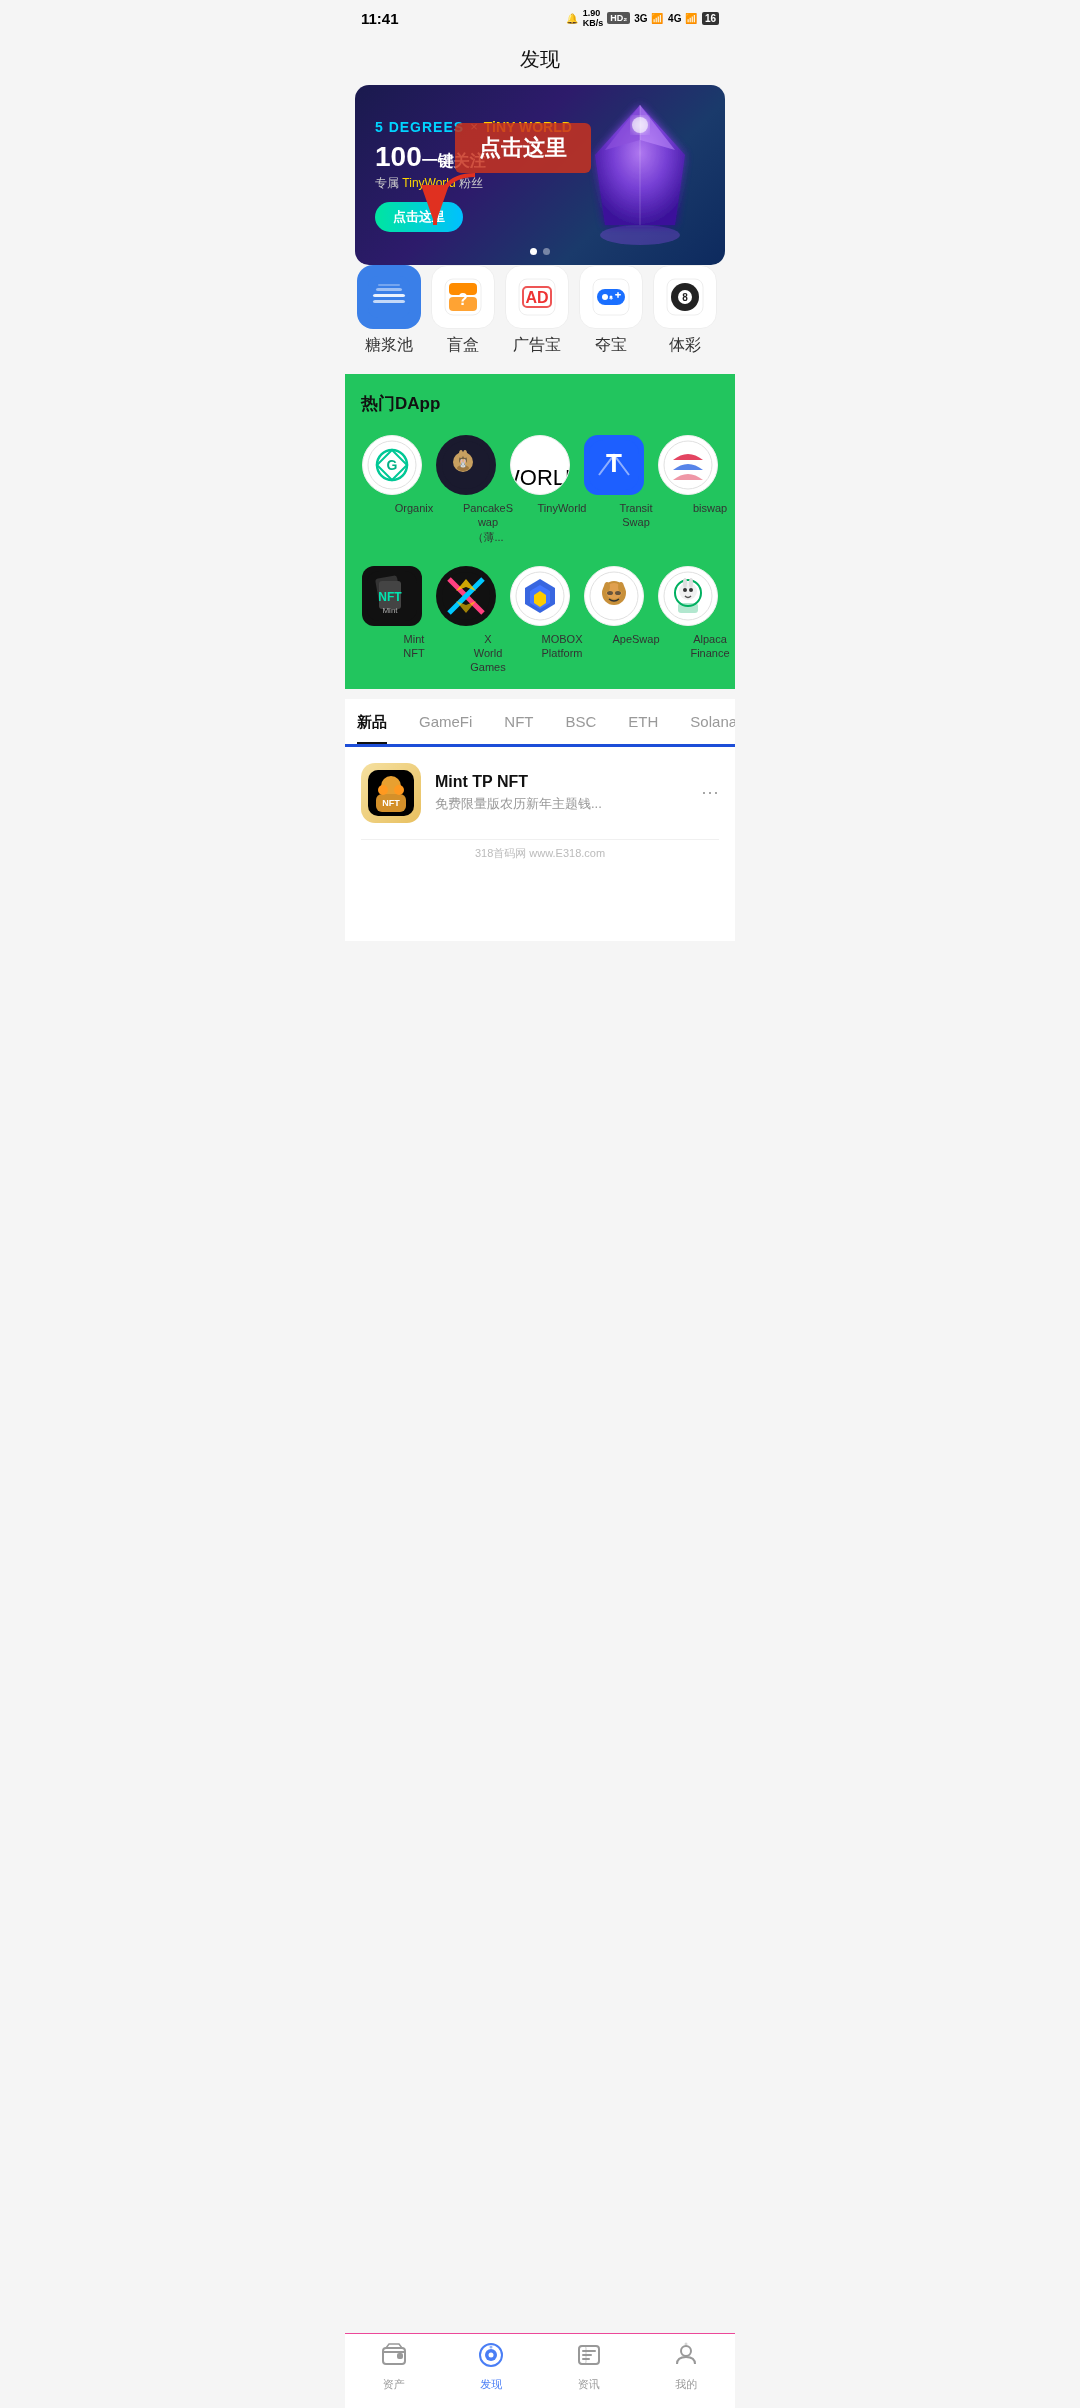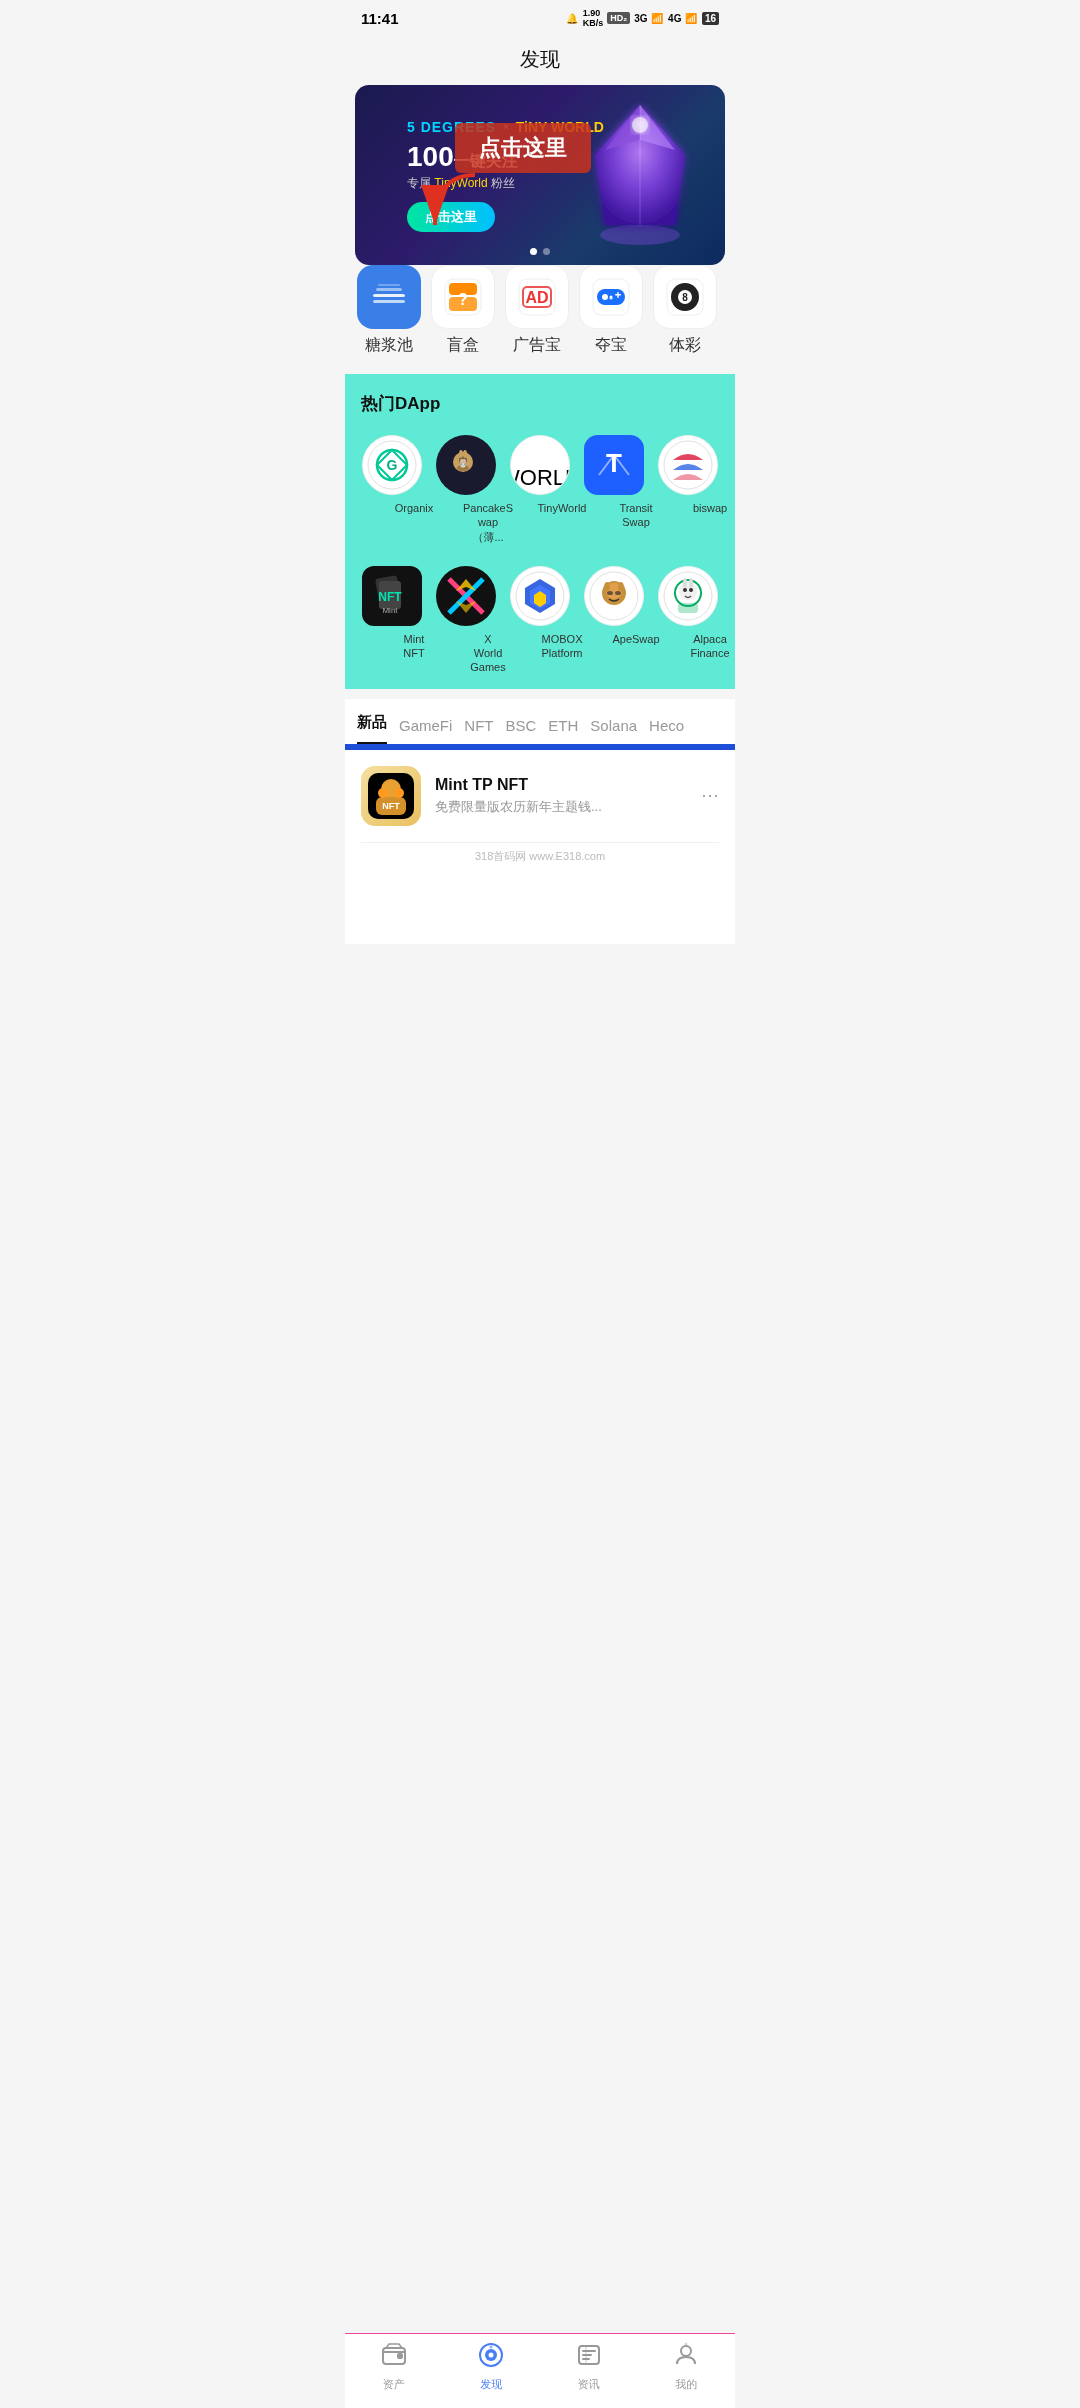--- a/index.html
+++ b/index.html
@@ -49,21 +49,20 @@
     }
 
     
     .banner-container {
       margin: 0 10px;
       border-radius: 14px;
       overflow: hidden;
       height: 180px;
       background: linear-gradient(135deg, #1a1a4e 0%, #2d1b6b 40%, #1a3a6b 70%, #0d2a5e 100%);
       position: relative;
-      padding-left: 32px;
     }
     .banner-inner {
       position: relative;
       height: 100%;
       display: flex;
       align-items: center;
       padding: 20px;
     }
     .banner-left {
       z-index: 2;
@@ -254,24 +253,23 @@
       line-height: 1.3;
       margin-left: 44px;
     }
 
     
     .tabs-bar {
       display: flex;
       overflow-x: auto;
       padding: 14px 12px 0;
       background: white;
-      border-bottom: 6px solid #1d4ed8;
-      gap: 12px;
+      border-bottom: 3px solid #1d4ed8;
+      gap: 32px;
       scrollbar-width: none;
-      align-items: flex-end;
     }
     .tabs-bar::-webkit-scrollbar { display: none; }
     .tab-item {
       font-size: 15px;
       color: #999;
       padding-bottom: 10px;
       white-space: nowrap;
       cursor: pointer;
       flex-shrink: 0;
     }
@@ -507,21 +505,21 @@
           <circle cx="22" cy="22" r="14" fill="#222"></circle>
           <circle cx="22" cy="22" r="7" fill="white"></circle>
           <text x="22" y="26" text-anchor="middle" font-size="10" fill="#222" font-weight="900">8</text>
         </svg>
       </div>
       <span class="dapp-label">体彩</span>
     </div>
   </div>
 </div>
 
-<div style="background:#5eead4; margin-top:10px;">
+<div style="background:#22c55e; margin-top:10px;">
   <div class="section-header">
     <span class="section-title">热门DApp</span>
   </div>
   <div class="hot-dapps-grid">
 
     <div class="hot-dapp-item">
       <div class="hot-icon organix">
         <svg width="50" height="50" viewBox="0 0 50 50">
           <circle cx="25" cy="25" r="24" fill="white" stroke="#e0e0e0" stroke-width="1"></circle>
           <circle cx="25" cy="25" r="15" fill="none" stroke="#00c896" stroke-width="2.5"></circle>

